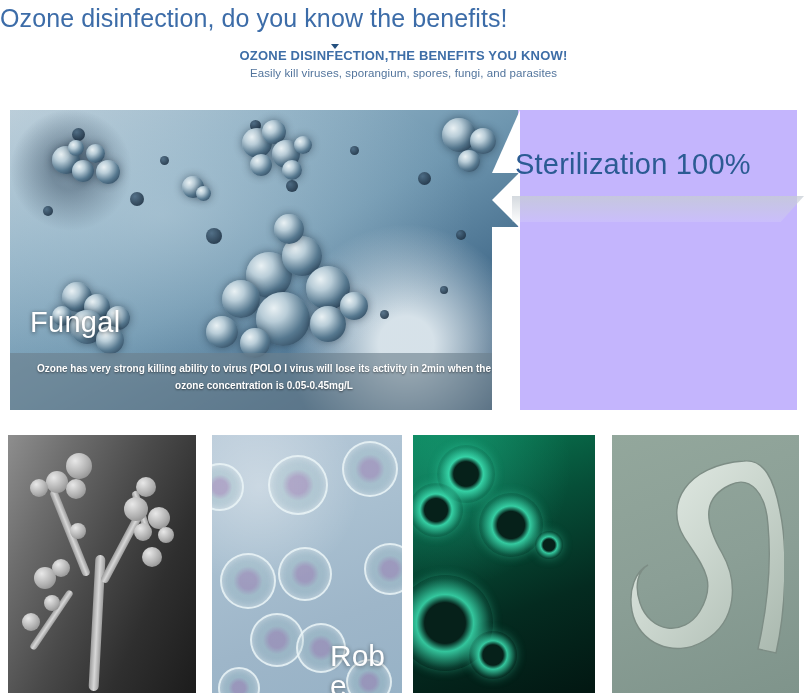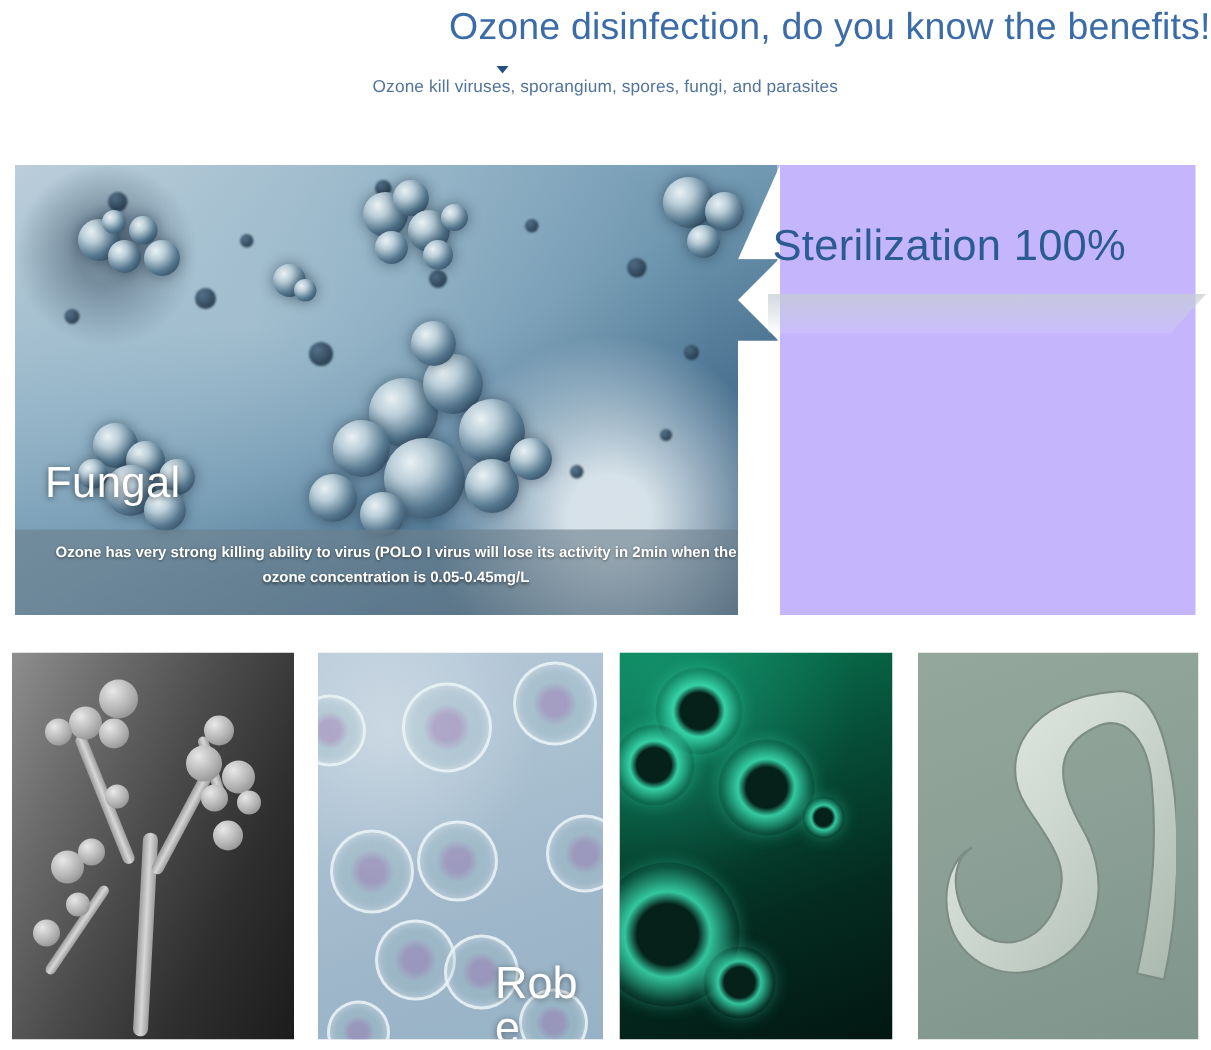--- a/index.html
+++ b/index.html
@@ -15,21 +15,21 @@
     font-family: "Liberation Sans", sans-serif;
     -webkit-font-smoothing: antialiased;
   }
 
   
   #main-title {
     position: absolute;
     top: 4px;
     left: 0;
     width: 807px;
-    text-align: right;
+    text-align: left;
     font-size: 25px;
     font-weight: 400;
     color: #3c6ca8;
     letter-spacing: 0.1px;
     white-space: nowrap;
   }
   #subtitle-block {
     position: absolute;
     top: 48px;
     left: 0;
@@ -306,21 +306,22 @@
     z-index: 5;
   }
 </style>
 </head>
 <body>
 
 <div id="main-title">Ozone disinfection, do you know the benefits!</div>
 
 <div id="subtitle-block">
   <span class="tiny-caret"></span>
-  <span id="subtitle-sub">Ozone kill viruses, sporangium, spores, fungi, and parasites</span>
+  <span id="subtitle-main">OZONE DISINFECTION,THE BENEFITS YOU KNOW!</span>
+  <span id="subtitle-sub">Easily kill viruses, sporangium, spores, fungi, and parasites</span>
 </div>
 
 <div id="hero">
 
   <div id="hero-photo">
     <div class="haze"></div>
 
     <div class="dot" style="left:62px;top:18px;width:13px;height:13px;"></div>
     <div class="dot" style="left:150px;top:46px;width:9px;height:9px;"></div>
     <div class="dot" style="left:240px;top:10px;width:11px;height:11px;"></div>

